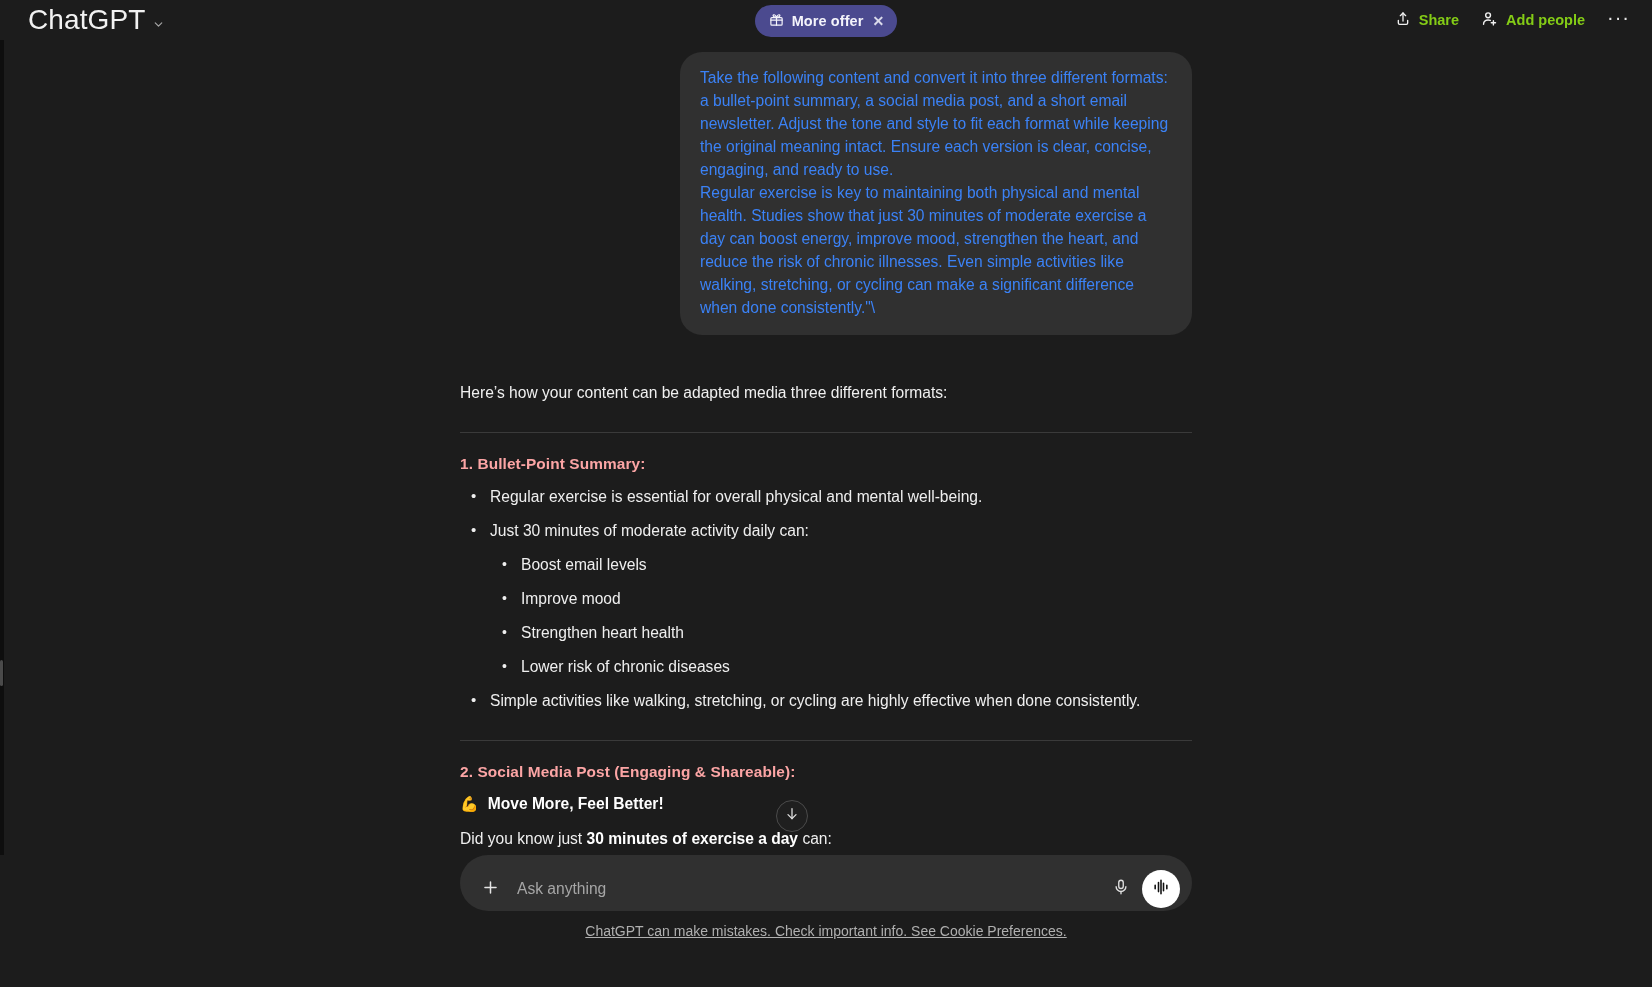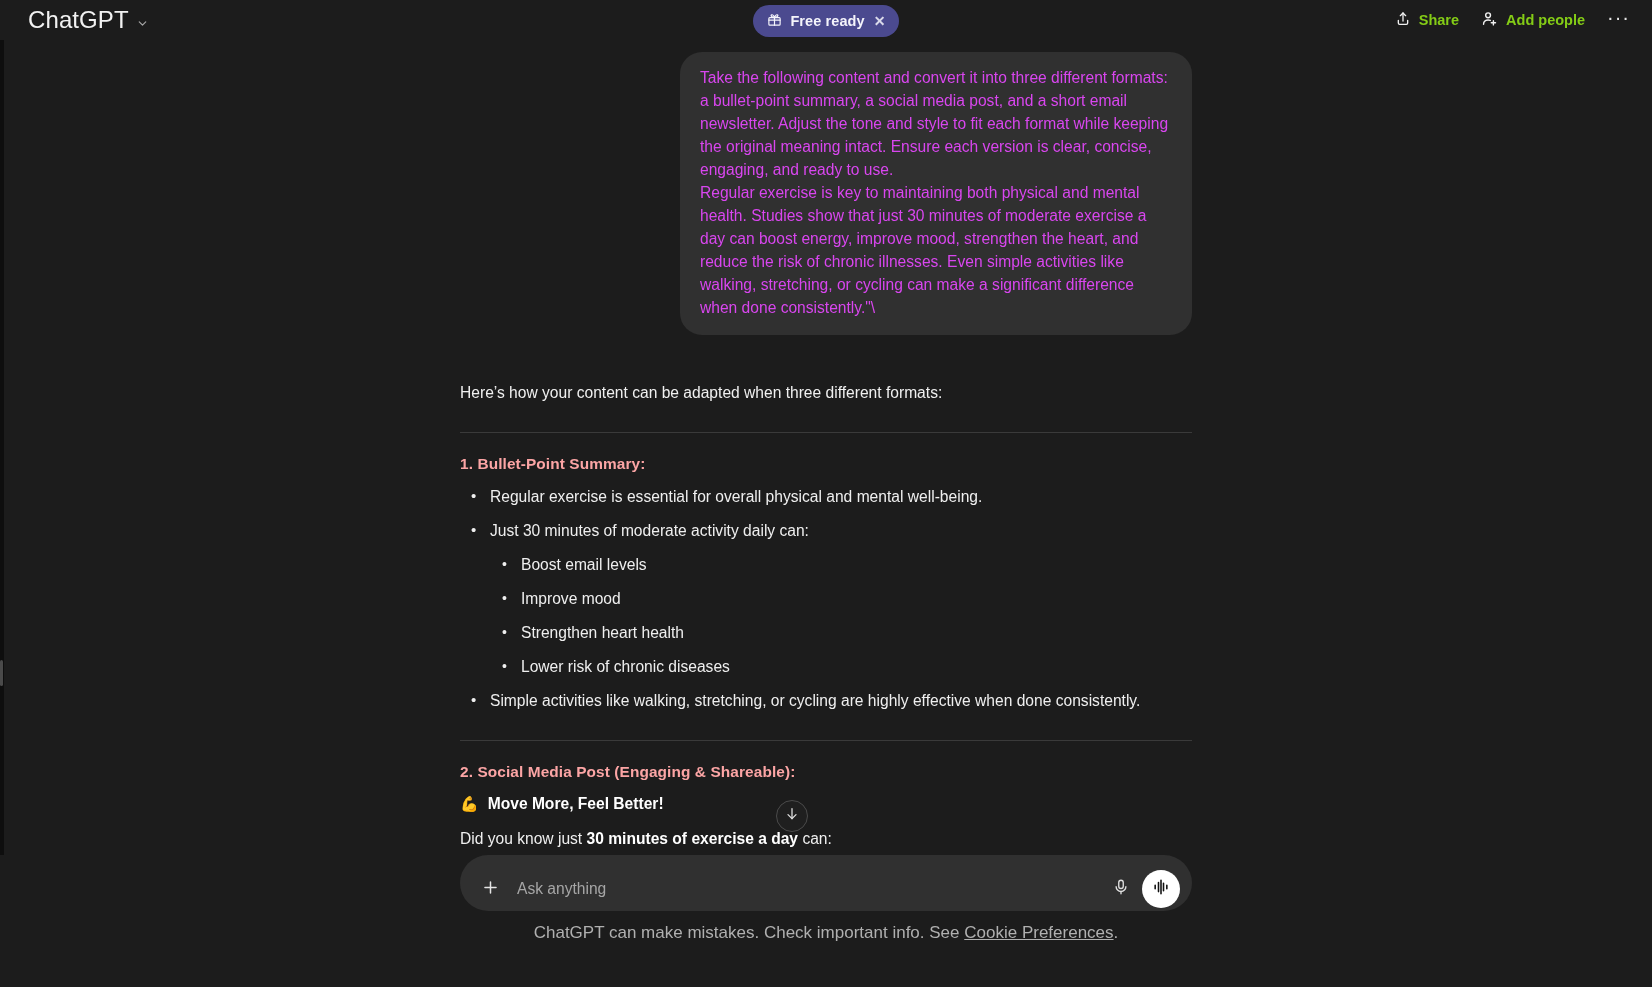--- a/index.html
+++ b/index.html
@@ -14,21 +14,21 @@
   
   .topbar {
     position: absolute; top: 0; left: 0; width: 1652px; height: 40px;
     display: flex; align-items: center;
     background: #1c1c1c;
     z-index: 30;
   }
   .brand {
     display: flex; align-items: center; gap: 7px;
     margin-left: 28px;
-    font-size: 24px; color: #f2f2f2; letter-spacing: .1px;
+    font-size: 28px; color: #f2f2f2; letter-spacing: .1px;
   }
   .brand .chev { display: block; opacity: .72; margin-top: 3px; }
 
   .topcenter {
     position: absolute; left: 0; right: 0; top: 5px;
     display: flex; justify-content: center; pointer-events: none;
   }
   .free-offer {
     pointer-events: auto;
     display: flex; align-items: center; gap: 8px;
@@ -67,21 +67,21 @@
     overflow: hidden;
   }
   .thread { width: 732px; margin: 0 auto; padding-top: 12px; }
 
   .user-row { display: flex; justify-content: flex-end; }
   .user-bubble {
     max-width: 512px;
     background: #303030;
     border-radius: 22px;
     padding: 14px 20px 16px 20px;
-    font-size: 15.6px; line-height: 23px; color: #d946ef;
+    font-size: 15.6px; line-height: 23px; color: #3b82f6;
     white-space: pre-wrap;
   }
 
   .assistant { padding: 0 0 0 0; }
   .intro {
     margin-top: 46px;
     font-size: 15.6px; line-height: 23px; color: #f0f0f0;
   }
   .divider { height: 1px; background: #3a3a3a; margin: 28px 0 0 0; }
 
@@ -156,21 +156,21 @@
     width: 34px; height: 34px; display: flex; align-items: center;
     justify-content: center; flex: 0 0 auto;
   }
   .voice-btn {
     width: 38px; height: 38px; border-radius: 50%;
     background: #ffffff; display: flex; align-items: center;
     justify-content: center; flex: 0 0 auto; margin-left: 4px;
   }
   .footer {
     position: absolute; left: 0; top: 68px; width: 1652px;
-    text-align: center; font-size: 17px; color: #b0b0b0;
+    text-align: center; font-size: 14px; color: #b0b0b0; text-decoration: underline;
   }
   .footer a { color: #b0b0b0; text-decoration: underline; }
 </style>
 </head>
 <body>
 
 <div class="rail">
   <div class="rail-notch"></div>
 </div>
 
@@ -188,21 +188,21 @@
   <div class="topcenter">
     <div class="free-offer">
       <span class="gift">
         <svg width="15" height="15" viewBox="0 0 24 24" fill="none" stroke="#f4f4fb" stroke-width="1.9" stroke-linecap="round" stroke-linejoin="round">
             <rect x="3" y="9" width="18" height="12" rx="1.5"></rect>
             <path d="M3 13h18"></path>
             <path d="M12 9v12"></path>
             <path d="M12 9S10.5 3.5 7.5 4.5 9 9 12 9zM12 9s1.5-5.5 4.5-4.5S15 9 12 9z"></path>
           </svg>
       </span>
-      <span>Free ready</span>
+      <span>More offer</span>
       <span class="x">✕</span>
     </div>
   </div>
 
   <div class="topright">
     <div class="tr-item">
       <span>
         <svg width="16" height="16" viewBox="0 0 24 24" fill="none" stroke="#f0f0f0" stroke-width="2" stroke-linecap="round" stroke-linejoin="round">
             <path d="M12 15V3"></path>
             <polyline points="8 7 12 3 16 7"></polyline>
@@ -228,21 +228,21 @@
 <div class="scroll">
   <div class="thread">
 
     <div class="user-row">
       <div class="user-bubble">Take the following content and convert it into three different formats: a bullet-point summary, a social media post, and a short email newsletter. Adjust the tone and style to fit each format while keeping the original meaning intact. Ensure each version is clear, concise, engaging, and ready to use.
 Regular exercise is key to maintaining both physical and mental health. Studies show that just 30 minutes of moderate exercise a day can boost energy, improve mood, strengthen the heart, and reduce the risk of chronic illnesses. Even simple activities like walking, stretching, or cycling can make a significant difference when done consistently."\</div>
     </div>
 
     <div class="assistant">
 
-      <div class="intro">Here’s how your content can be adapted when three different formats:</div>
+      <div class="intro">Here’s how your content can be adapted media three different formats:</div>
 
       <div class="divider"></div>
 
       <div class="sec-title">1. Bullet-Point Summary:</div>
 
       <ul class="lvl1">
         <li>
           <span>Regular exercise is essential for overall physical and mental well-being.</span>
         </li>
         <li class="has-sub">

